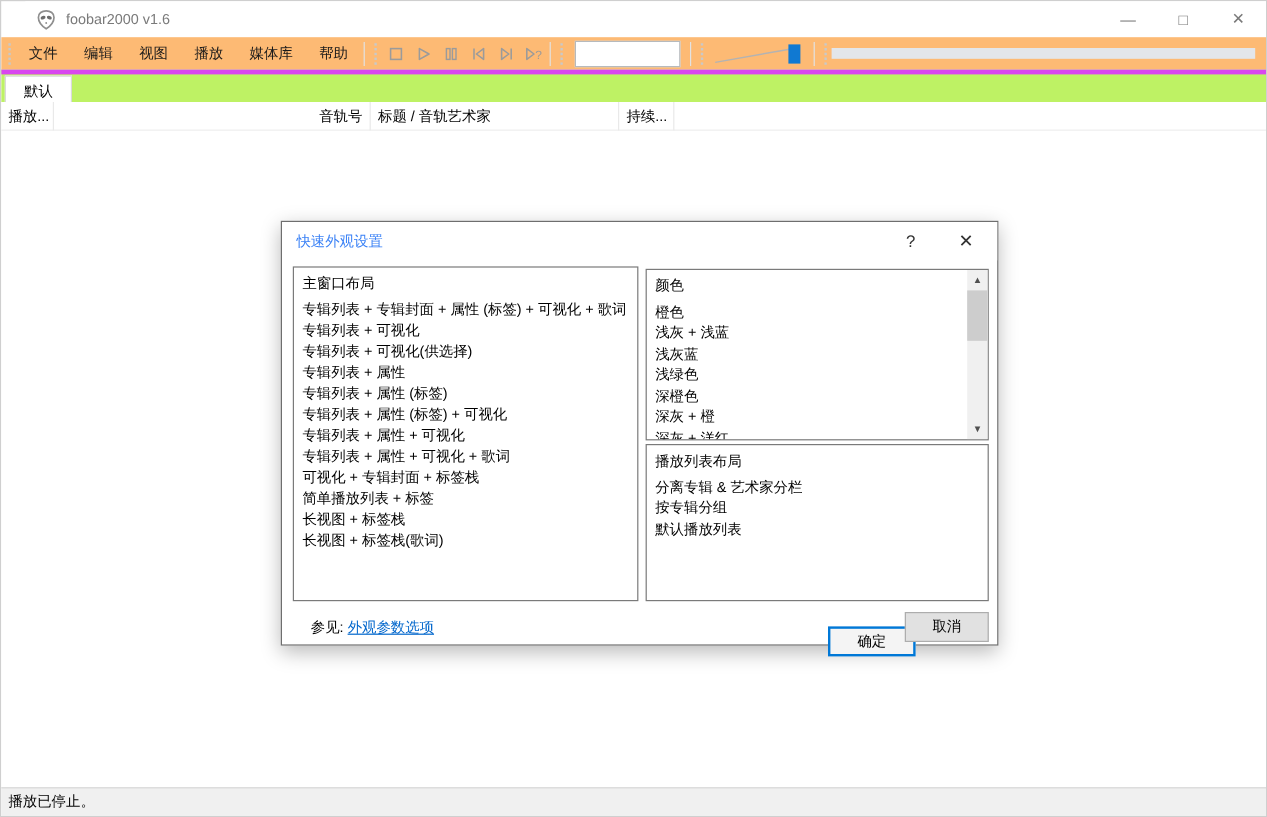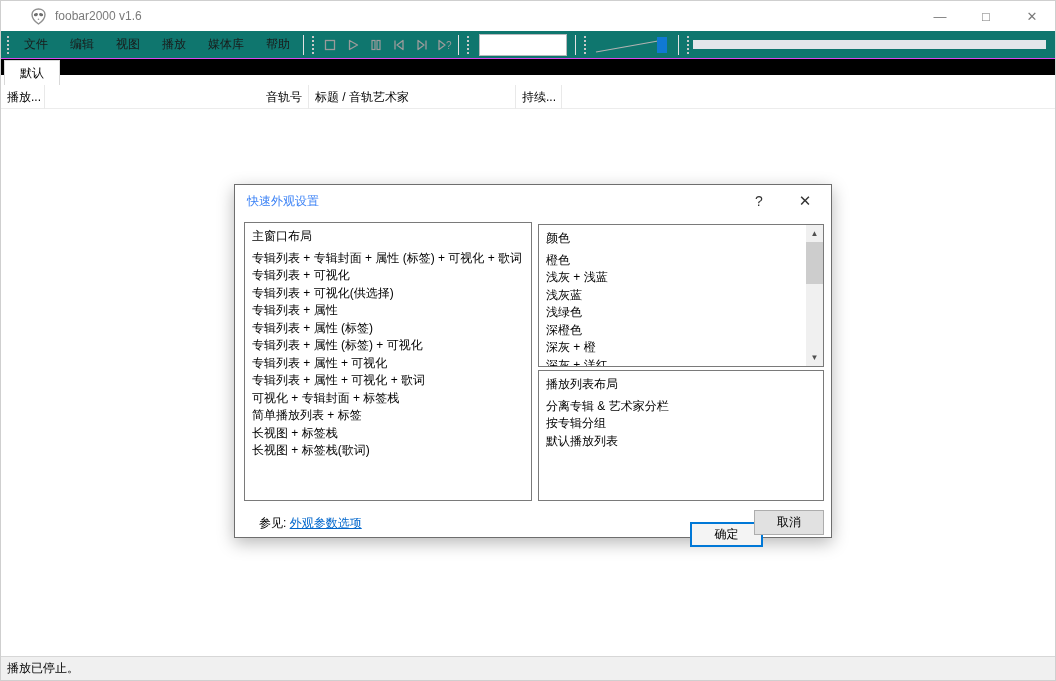--- a/index.html
+++ b/index.html
@@ -8,33 +8,33 @@
   .window { position:relative; width:1056px; height:681px; background:#fff; border:1px solid #cfcfcf; overflow:hidden; }
 
   
   .titlebar { position:absolute; top:0; left:0; right:0; height:30px; background:#fff; display:flex; align-items:center;margin-left:20px; }
   .app-logo { margin-left:9px; width:17px; height:17px; flex:0 0 auto; }
   .app-title { margin-left:8px; color:#7a7a7a; font-size:12px; }
   .win-controls { position:absolute; right:0; top:0; height:30px; display:flex; }
   .win-btn { width:46px; height:30px; display:flex; align-items:center; justify-content:center; color:#7a7a7a; font-size:13px; cursor:default; }
 
   
-  .toolbar { position:absolute; top:30px; left:0; right:0; height:27px; background:#0f766e; display:flex; align-items:center; }
+  .toolbar { position:absolute; top:30px; left:0; right:0; height:27px; background:#fdba74; display:flex; align-items:center; }
   .grip { width:3px; height:18px; border-left:2px dotted #c9c9c9; margin:0 3px 0 6px; }
   .vsep { width:1px; height:20px; background:#e2e2e2; margin:0 2px; }
   .menu-item { padding:0 11px; height:27px; line-height:27px; color:#1a1a1a; }
   .tb-btn { width:23px; height:23px; display:flex; align-items:center; justify-content:center; }
   .tb-btn svg { display:block; }
   .searchbox { width:88px; height:22px; border:1px solid #b6babd; background:#fff; margin:0 6px; font-size:12px; padding:0 4px; font-family:inherit; }
   .volume { width:78px; height:22px; margin:0 4px; }
   .seekbar-wrap { flex:1; display:flex; align-items:center; margin-right:9px; }
   .seekbar { flex:1; height:9px; background:#e3e6ea; }
 
   
-  .tabrow { position:absolute; top:57px; left:0; right:0; height:17px; background:#000000; border-top:1px solid #d946ef; }
+  .tabrow { position:absolute; top:57px; left:0; right:0; height:27px; background:#bef264; border-top:4px solid #d946ef; }
   .tab-active { position:absolute; left:3px; top:1px; height:26px; background:#fff; border:1px solid #d9d9d9; border-bottom:none; padding:0 15px; line-height:25px; }
 
   
   .plheader { position:absolute; top:84px; left:0; right:0; height:24px; background:#fff; border-bottom:1px solid #ececec; display:flex; }
   .col { height:24px; line-height:24px; padding:0 6px; border-right:1px solid #e9e9e9; overflow:hidden; white-space:nowrap; }
   .col.playing { width:44px; }
   .col.artist { width:208px;margin-top:28px; }
   .col.trackno { width:56px; text-align:right; }
   .col.title { width:207px; }
   .col.duration { width:46px; }

